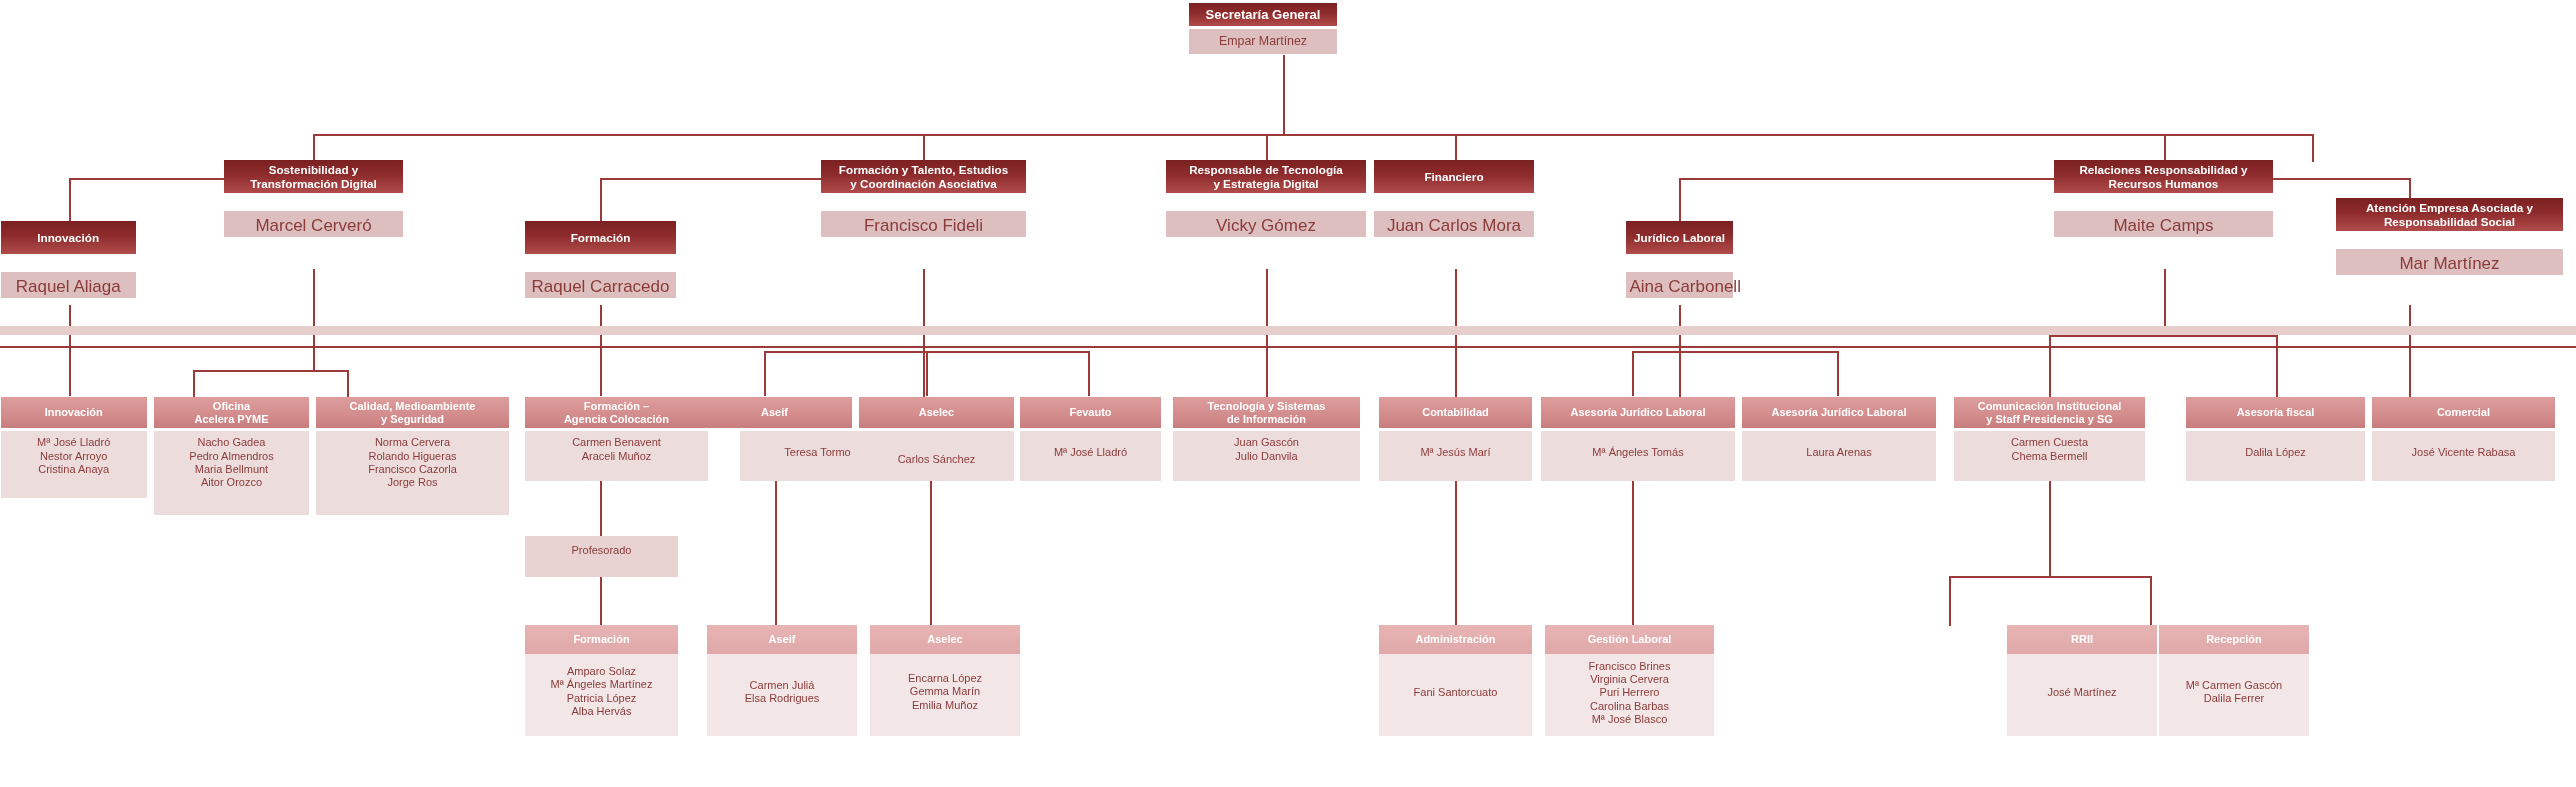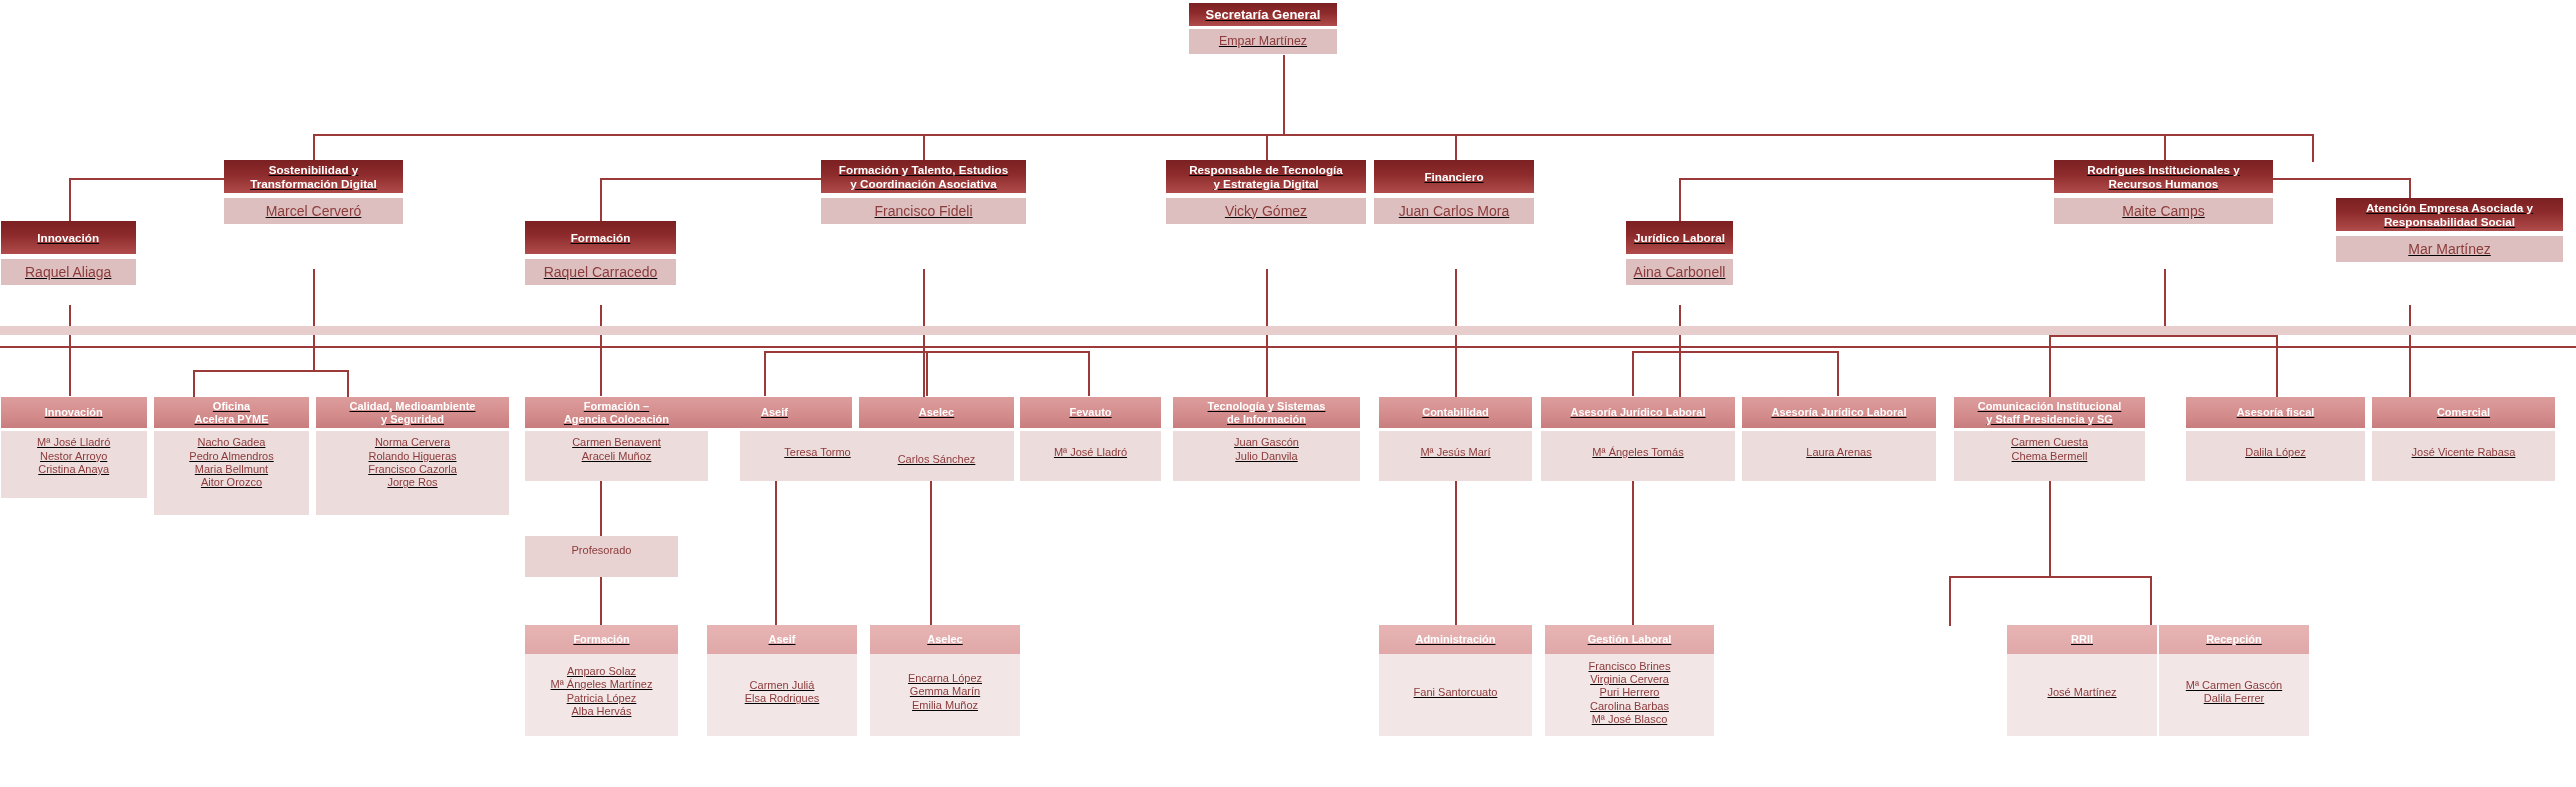--- a/index.html
+++ b/index.html
@@ -15,21 +15,21 @@
     overflow:hidden;
   }
 
   
   .ln{position:absolute;background:#9c3a3a;}
   .ln.h{height:2.1px;}
   .ln.v{width:2.1px;}
   .band{position:absolute;background:#e8cdcd;}
 
   
-  .node{position:absolute;text-decoration:underline;}
+  .node{position:absolute;}
   .node .hd{
     box-sizing:border-box;
     width:100%;
     color:#ffffff;
     font-weight:bold;
     text-align:center;
     display:flex;
     align-items:center;
     justify-content:center;
     line-height:1.12;
@@ -59,23 +59,23 @@
 
   
   .lv2 .hd{
     background:linear-gradient(180deg,#7b2022 0%,#8e2b2c 45%,#b04c4b 100%);
     font-size:11.7px;
     height:33px;
   }
   .lv2 .bd{
     background:#ddbfbf;
     color:#8c3b3b;
-    font-size:14px;
+    font-size:17px;
     height:26px;
-    margin-top:5px;
+    margin-top:18px;
   }
 
   
   .lv3 .hd{
     background:linear-gradient(180deg,#dd9d9d 0%,#d48d8d 55%,#c87d7d 100%);
     font-size:11px;
     height:31px;
   }
   .lv3 .bd{
     background:#eddcdc;
@@ -245,21 +245,21 @@
 
   <div class="node lv2" style="left:1626px;top:221px;width:107px;">
     <div class="hd">Jurídico Laboral</div>
     <div class="bd">
         <span class="nm">Aina Carbonell</span>
       </div>
   </div>
 
   <div class="node lv2" style="left:2054px;top:160px;width:219px;">
     <div class="hd">
-      <span><span>Rodrigues Institucionales y</span><br><span>Recursos Humanos</span></span>
+      <span><span>Relaciones Responsabilidad y</span><br><span>Recursos Humanos</span></span>
     </div>
     <div class="bd">
         <span class="nm">Maite Camps</span>
       </div>
   </div>
 
   <div class="node lv2" style="left:2336px;top:198px;width:227px;">
     <div class="hd">
       <span><span>Atención Empresa Asociada y</span><br><span>Responsabilidad Social</span></span>
     </div>

